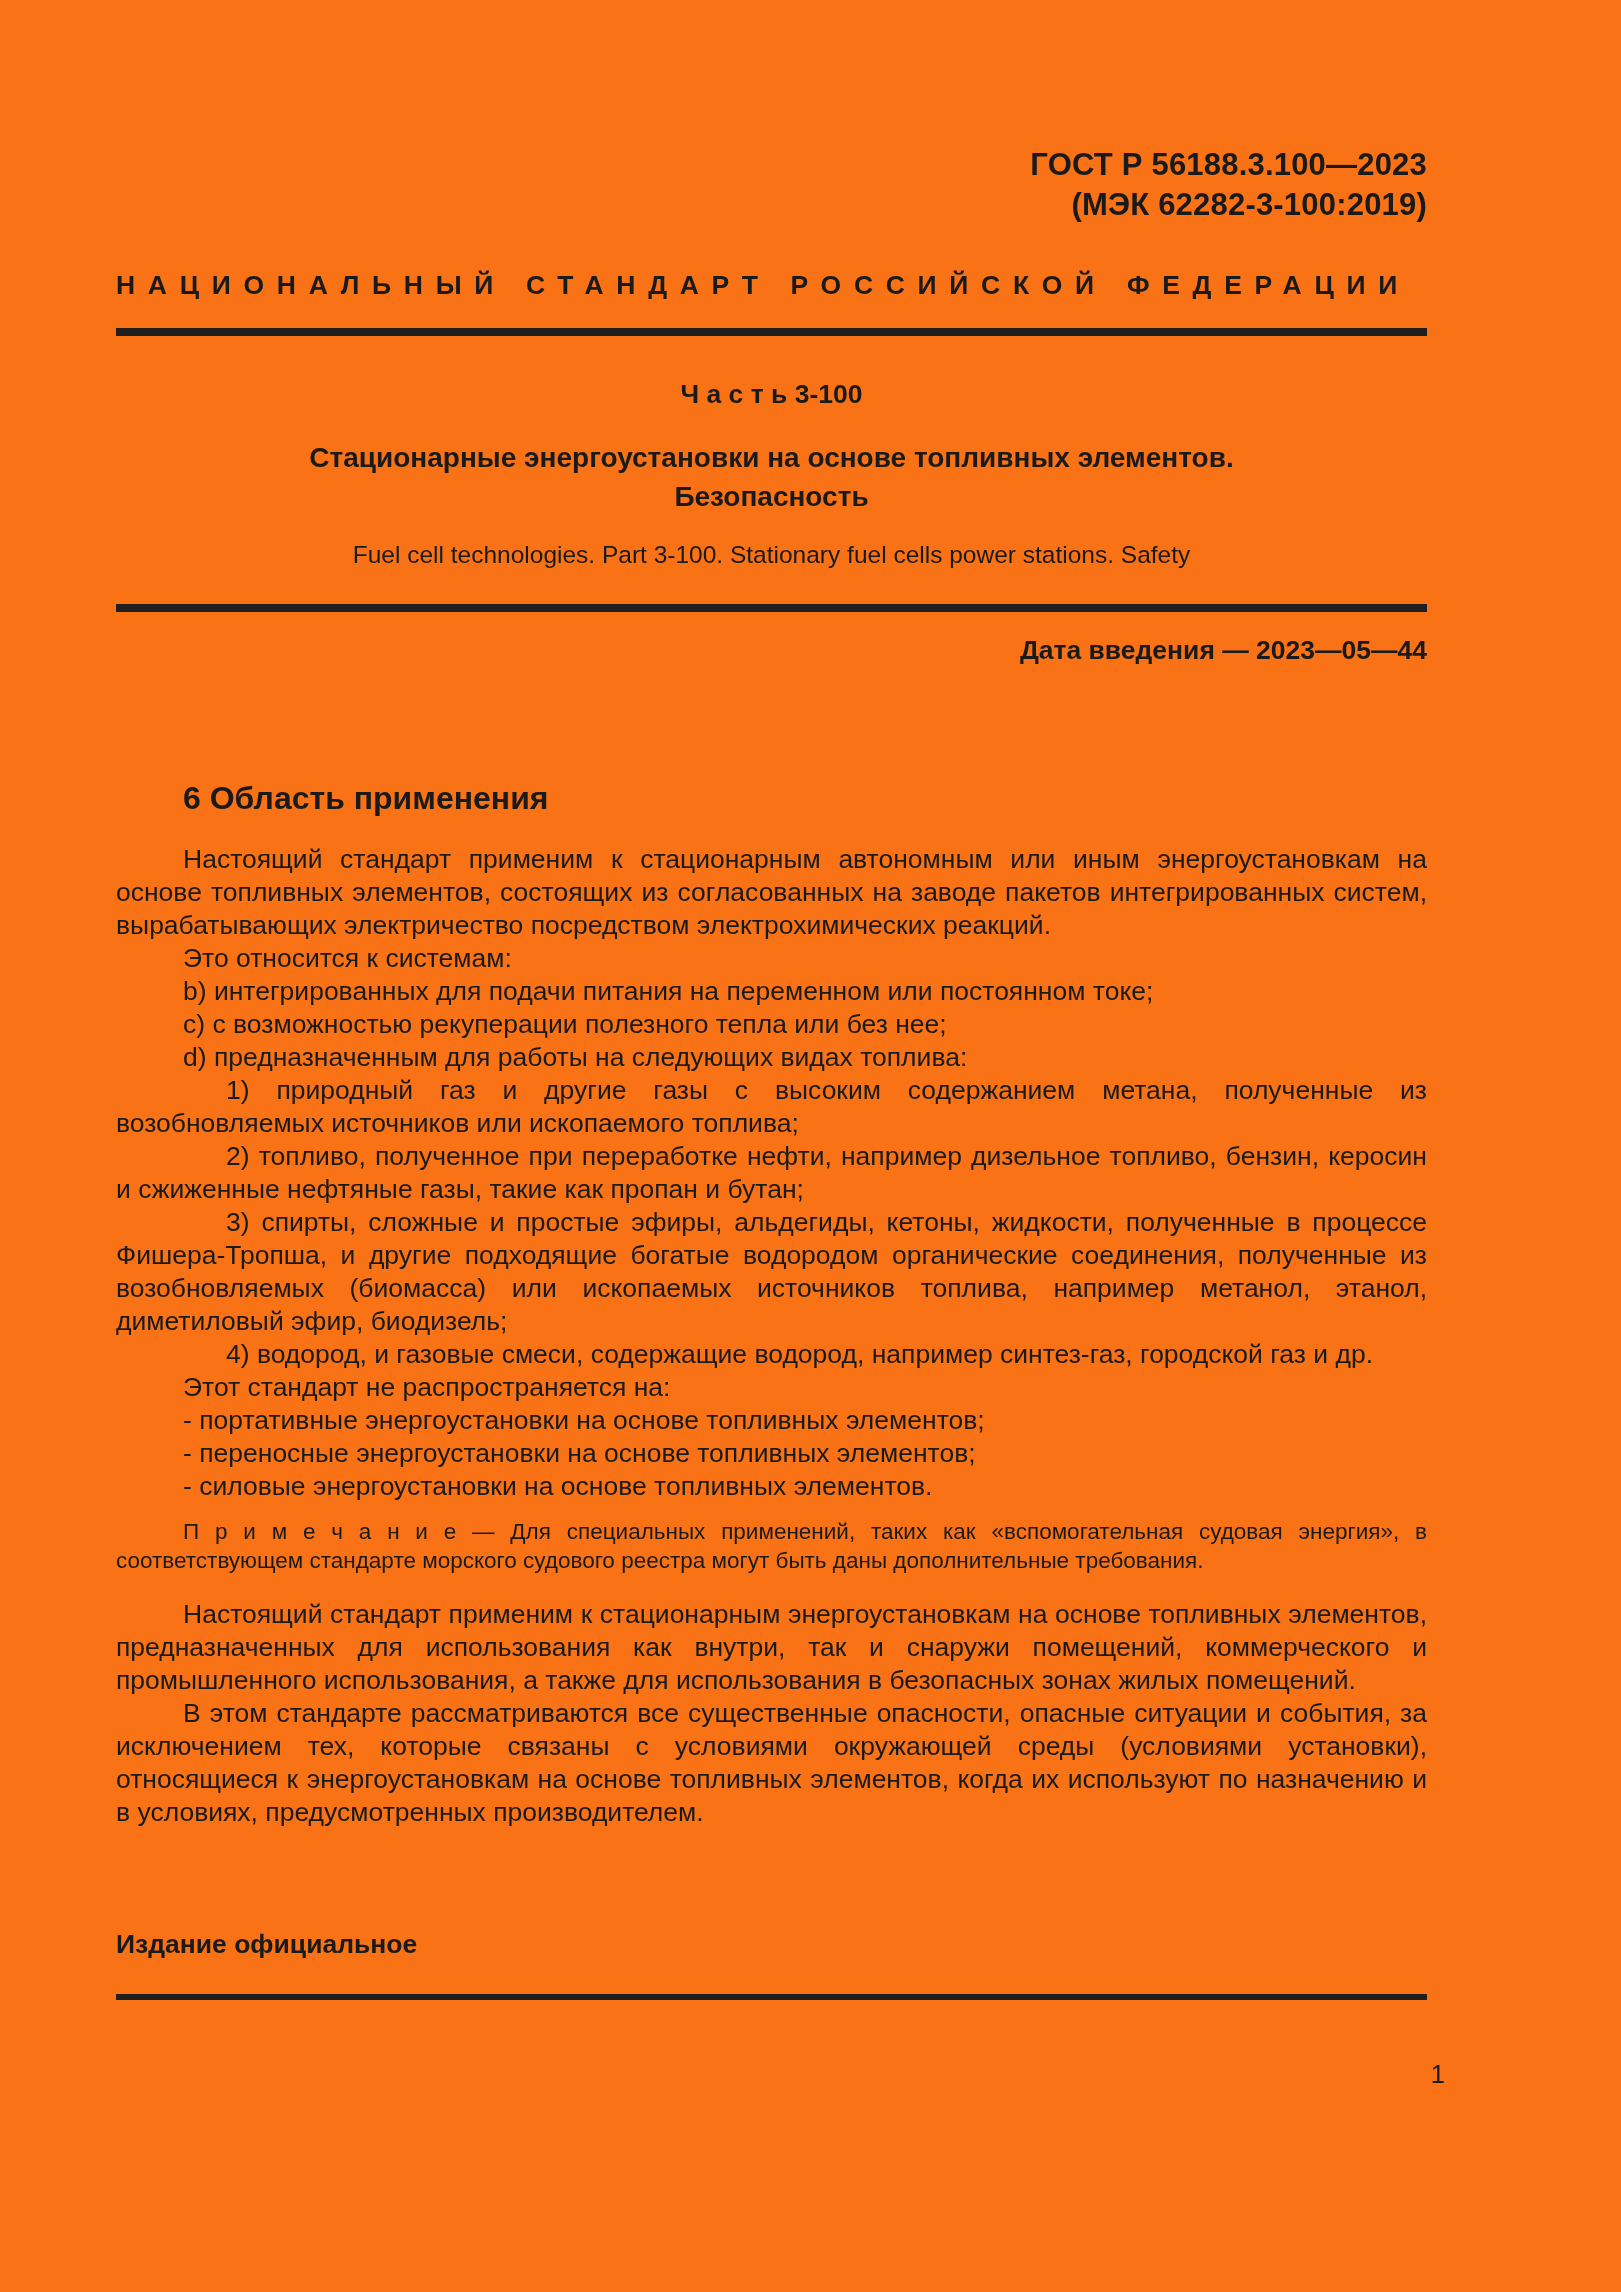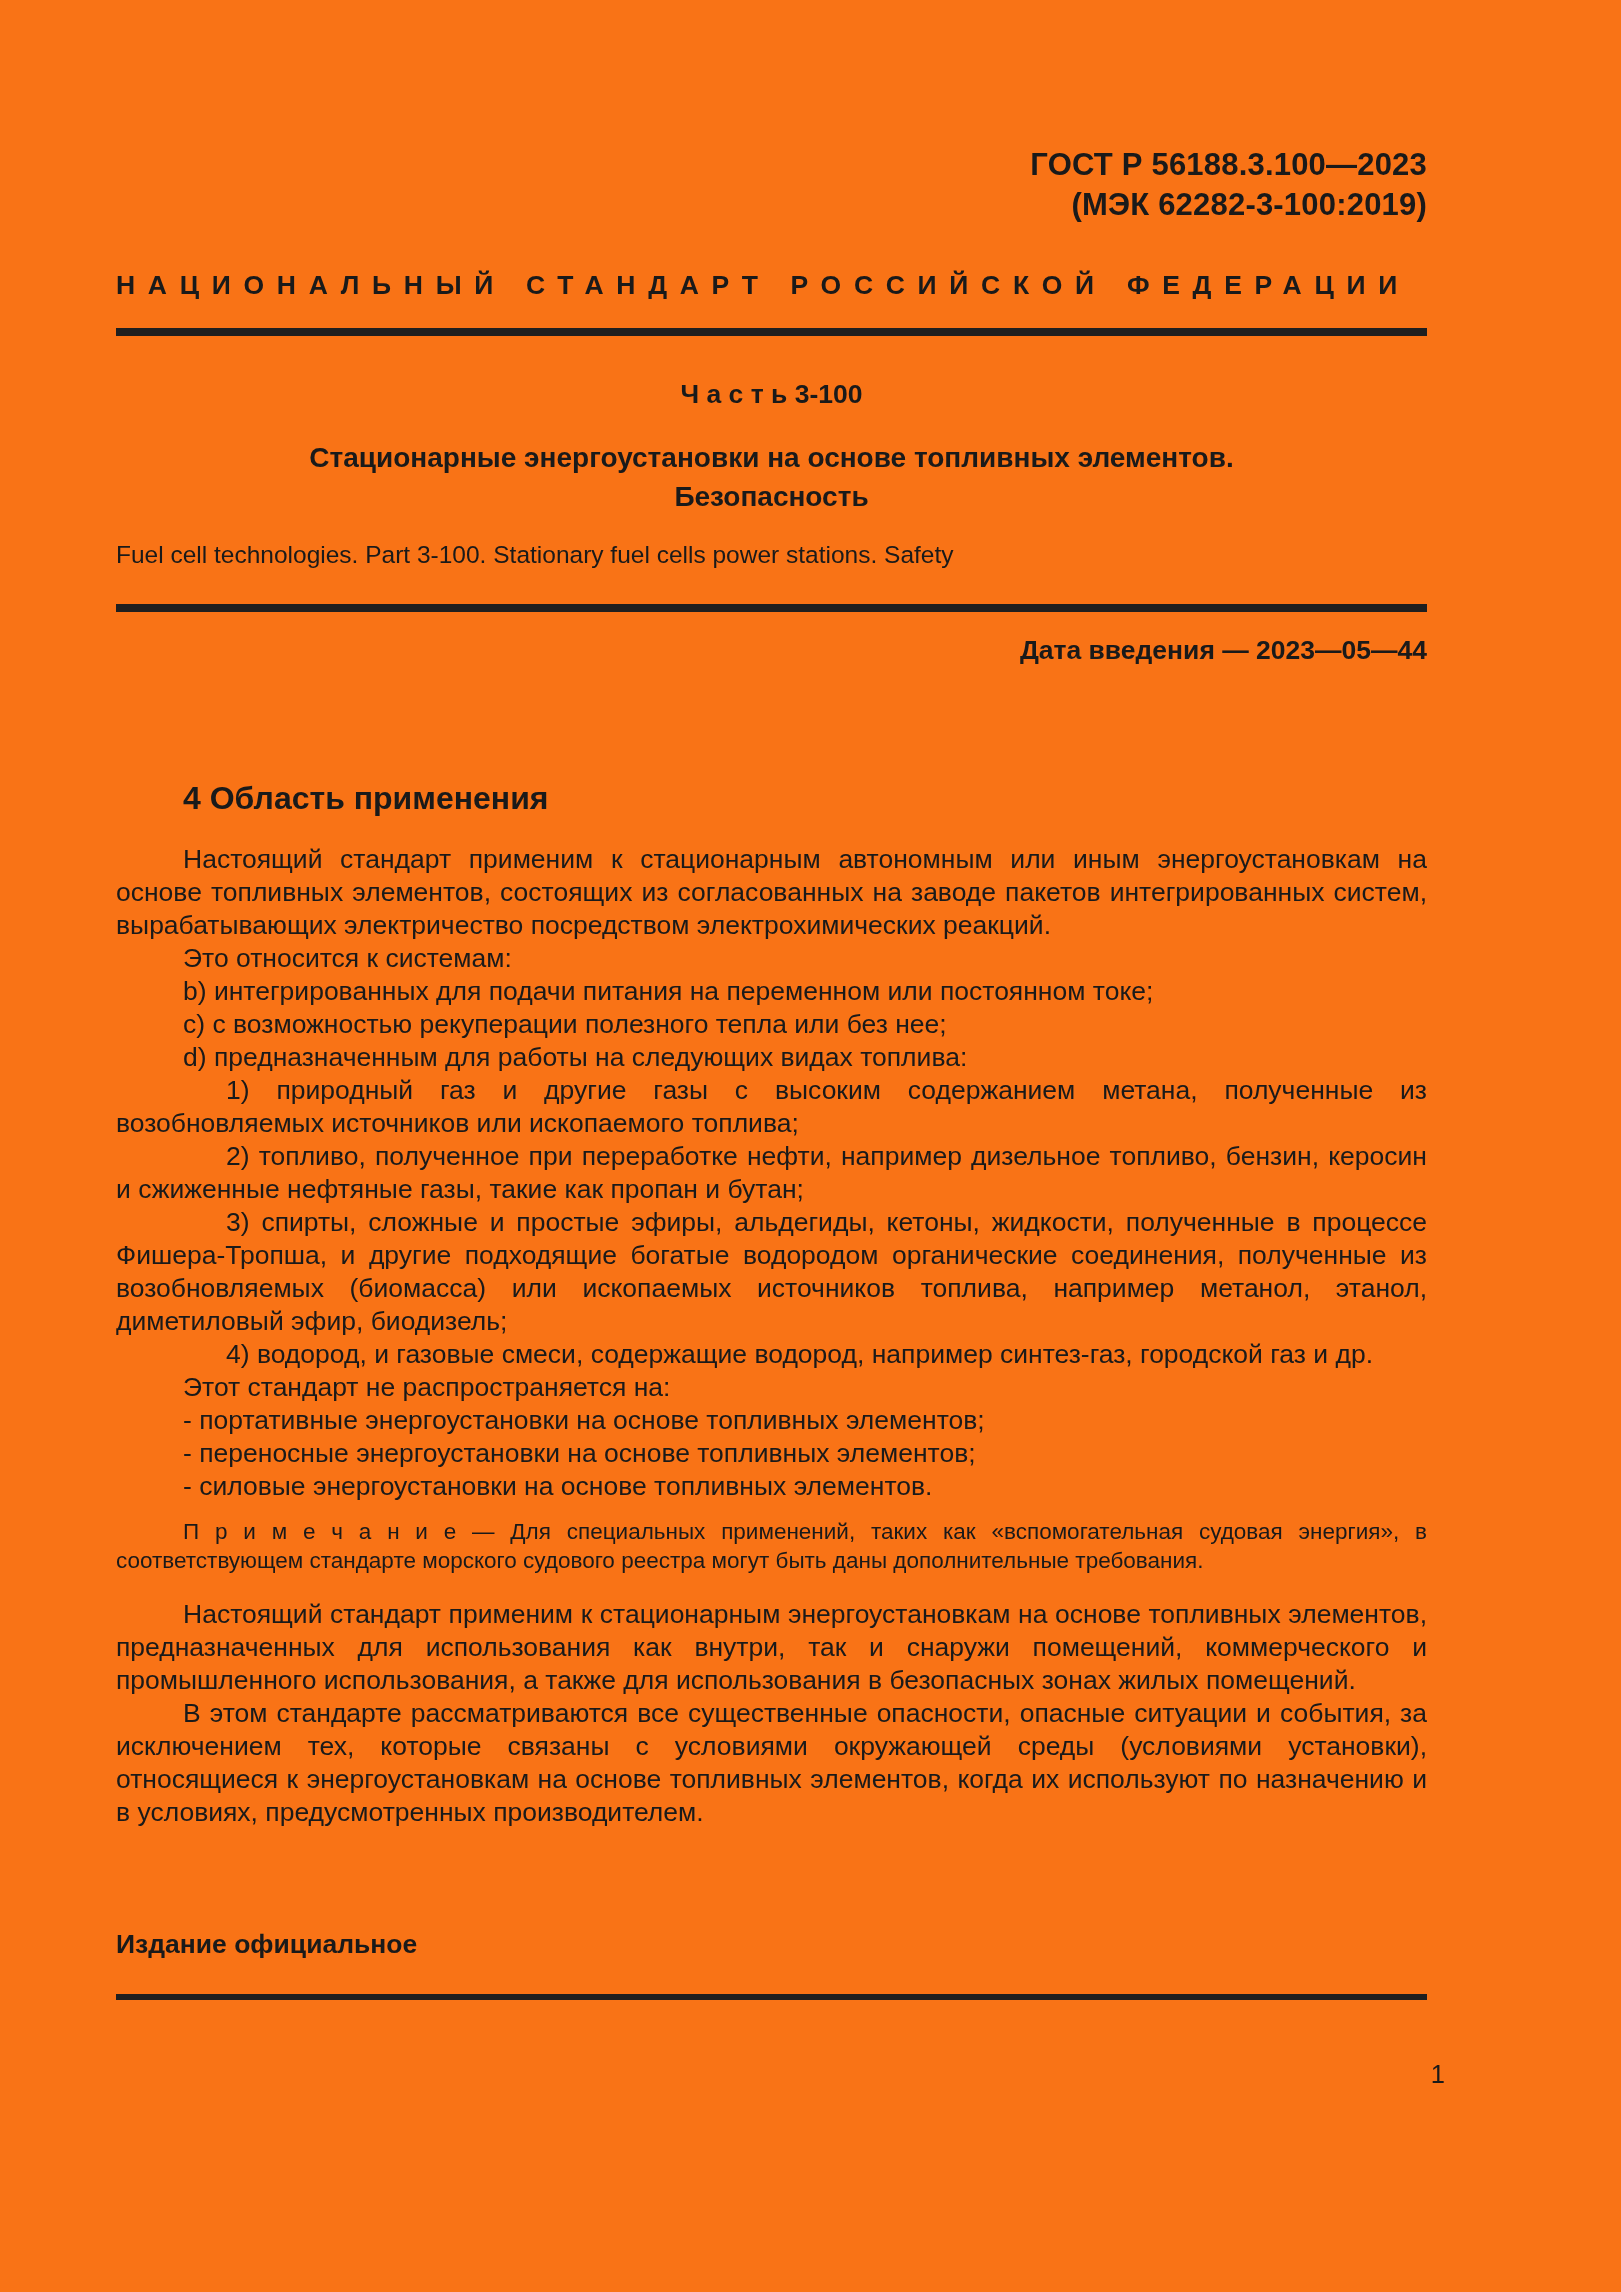--- a/index.html
+++ b/index.html
@@ -58,20 +58,21 @@
   }
   .title-ru {
     margin-top: 27.4px;
     text-align: center;
     font-weight: bold;
     font-size: 28px;
     line-height: 39px;
   }
   .title-en {
     margin-top: 25.5px;
+    text-align: center;
     font-weight: normal;
     font-size: 24.5px;
   }
   .intro-date {
     margin-top: 23.5px;
     text-align: right;
     font-weight: bold;
     font-size: 26.5px;
   }
   .section-heading {
@@ -137,21 +138,21 @@
     <div class="title-ru">
       <div>Стационарные энергоустановки на основе топливных элементов.</div>
       <div>Безопасность</div>
     </div>
     <div class="title-en">Fuel cell technologies. Part 3-100. Stationary fuel cells power stations. Safety</div>
 
     <div class="rule rule-2"></div>
 
     <div class="intro-date">Дата введения — 2023—05—44</div>
 
-    <div class="section-heading">4 Область применения</div>
+    <div class="section-heading">6 Область применения</div>
 
     <div class="body-text">
       <p class="para">Настоящий стандарт применим к стационарным автономным или иным энергоустановкам на основе топливных элементов, состоящих из согласованных на заводе пакетов интегрированных систем, вырабатывающих электричество посредством электрохимических реакций.</p>
       <p class="para">Это относится к системам:</p>
       <p class="para">b) интегрированных для подачи питания на переменном или постоянном токе;</p>
       <p class="para">c) с возможностью рекуперации полезного тепла или без нее;</p>
       <p class="para">d) предназначенным для работы на следующих видах топлива:</p>
       <p class="para sub">1) природный газ и другие газы с высоким содержанием метана, полученные из возобновляемых источников или ископаемого топлива;</p>
       <p class="para sub">2) топливо, полученное при переработке нефти, например дизельное топливо, бензин, керосин и сжиженные нефтяные газы, такие как пропан и бутан;</p>
       <p class="para sub">3) спирты, сложные и простые эфиры, альдегиды, кетоны, жидкости, полученные в процессе Фишера-Тропша, и другие подходящие богатые водородом органические соединения, полученные из возобновляемых (биомасса) или ископаемых источников топлива, например метанол, этанол, диметиловый эфир, биодизель;</p>

